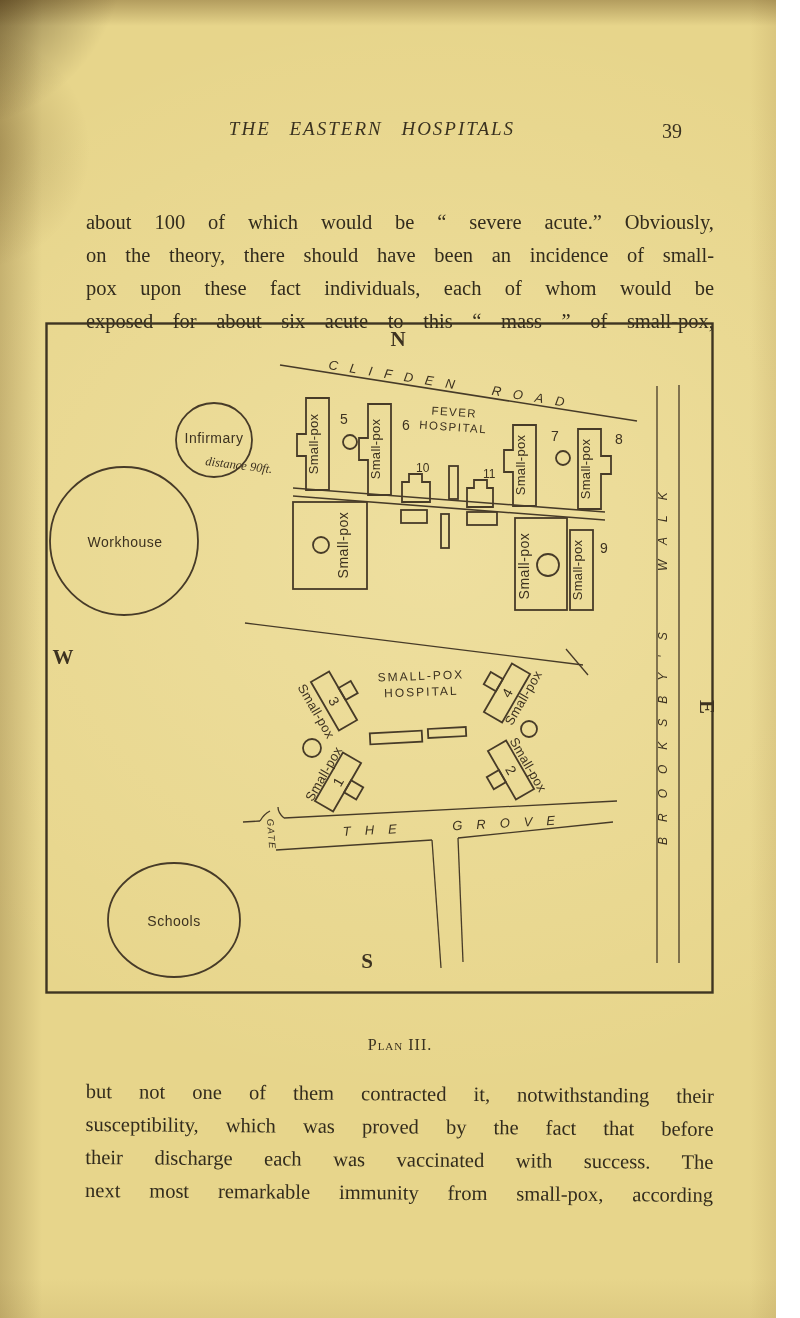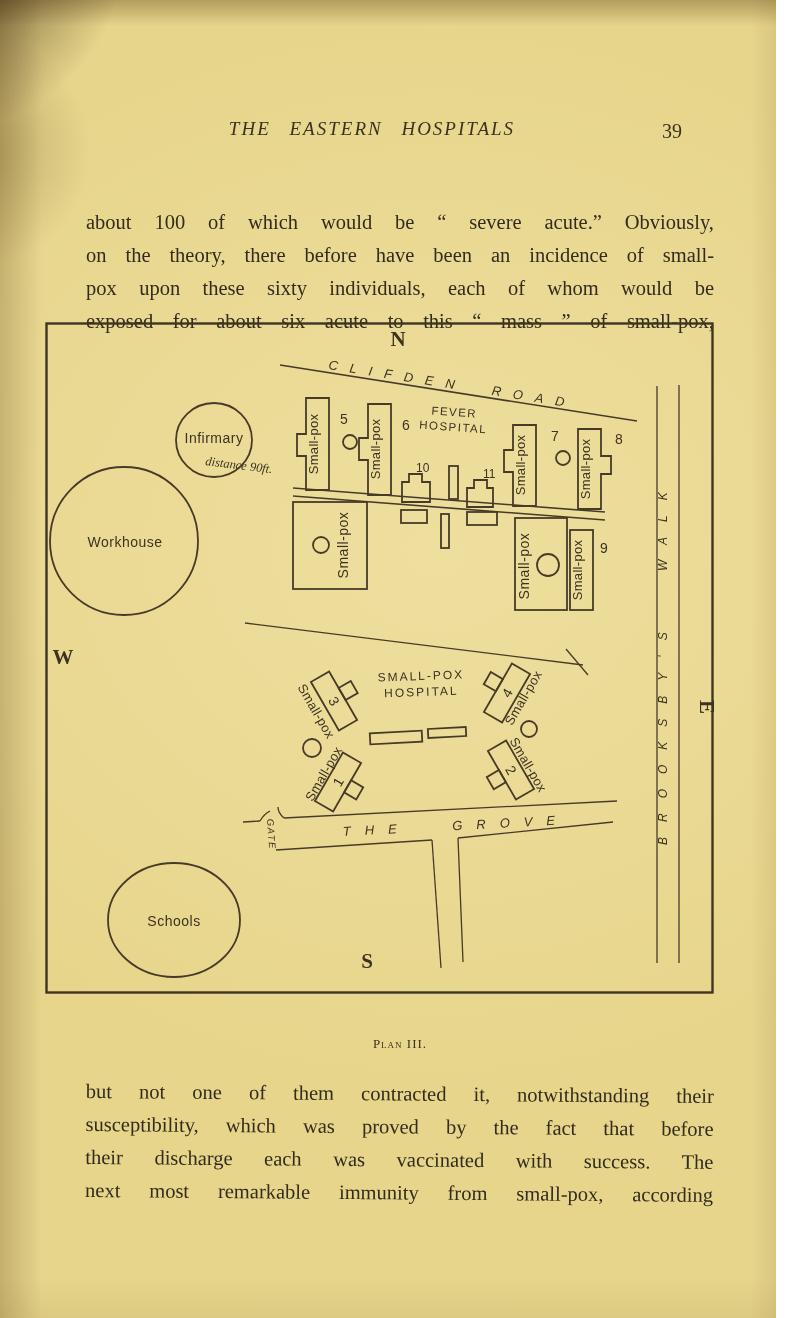--- a/index.html
+++ b/index.html
@@ -20,21 +20,21 @@
     position:absolute;left:88px;top:118px;width:568px;text-align:center;
     font-style:italic;font-size:19px;letter-spacing:2px;word-spacing:12px;color:#3a3220;
   }
   .page-number{position:absolute;left:662px;top:120px;font-size:20px;color:#3a3220;}
   .para{position:absolute;left:86px;width:628px;font-size:20.5px;line-height:33px;word-spacing:3px;}
   .para .tline{text-align:justify;text-align-last:justify;white-space:normal;}
   .para1{top:176px;margin-top:30px;}
   .para2{top:1075px;transform:rotate(.45deg);transform-origin:0 0;}
   .plan-wrap{position:absolute;left:45px;top:322px;width:670px;height:673px;}
   .caption{position:absolute;left:88px;top:1036px;width:624px;text-align:center;
-    font-variant:small-caps;font-size:13px;letter-spacing:1px;color:#3a3220;}
+    font-variant:small-caps;font-size:16px;letter-spacing:1px;color:#3a3220;}
   
   .mline{fill:none;stroke:#473b28;stroke-width:1.6px;}
   .thin{stroke-width:1.3px;}
   .bld{fill:none;stroke:#473b28;stroke-width:1.8px;}
   .frame{fill:none;stroke:#3f3522;stroke-width:2.4px;}
   text{fill:#3d3220;}
   .sans{font-family:"Liberation Sans",sans-serif;}
   .serifb{font-family:"Liberation Serif",serif;font-weight:bold;}
   .compass{font-size:21px;}
   .roadtxt{font-size:13px;letter-spacing:12px;word-spacing:10px;font-style:italic;}
@@ -53,22 +53,22 @@
 </head>
 <body>
 
 <div class="page">
 
   <div class="header-title">THE EASTERN HOSPITALS</div>
   <div class="page-number">39</div>
 
   <div class="para para1">
     <div class="tline">about 100 of which would be “ severe acute.”  Obviously,</div>
-    <div class="tline">on the theory, there before have been an incidence of small-</div>
-    <div class="tline">pox upon these sixty individuals, each of whom would be</div>
+    <div class="tline">on the theory, there should have been an incidence of small-</div>
+    <div class="tline">pox upon these fact individuals, each of whom would be</div>
     <div class="tline">exposed for about six acute to this “ mass ” of small-pox,</div>
   </div>
 
   <div class="plan-wrap">
   <svg width="670" height="673" viewBox="0 0 670 673">
 
     <rect class="frame" x="1.5" y="1.5" width="666" height="669"></rect>
 
     <text class="serifb compass" x="353" y="24" text-anchor="middle">N</text>
     <text class="serifb compass" x="18" y="342" text-anchor="middle">W</text>

